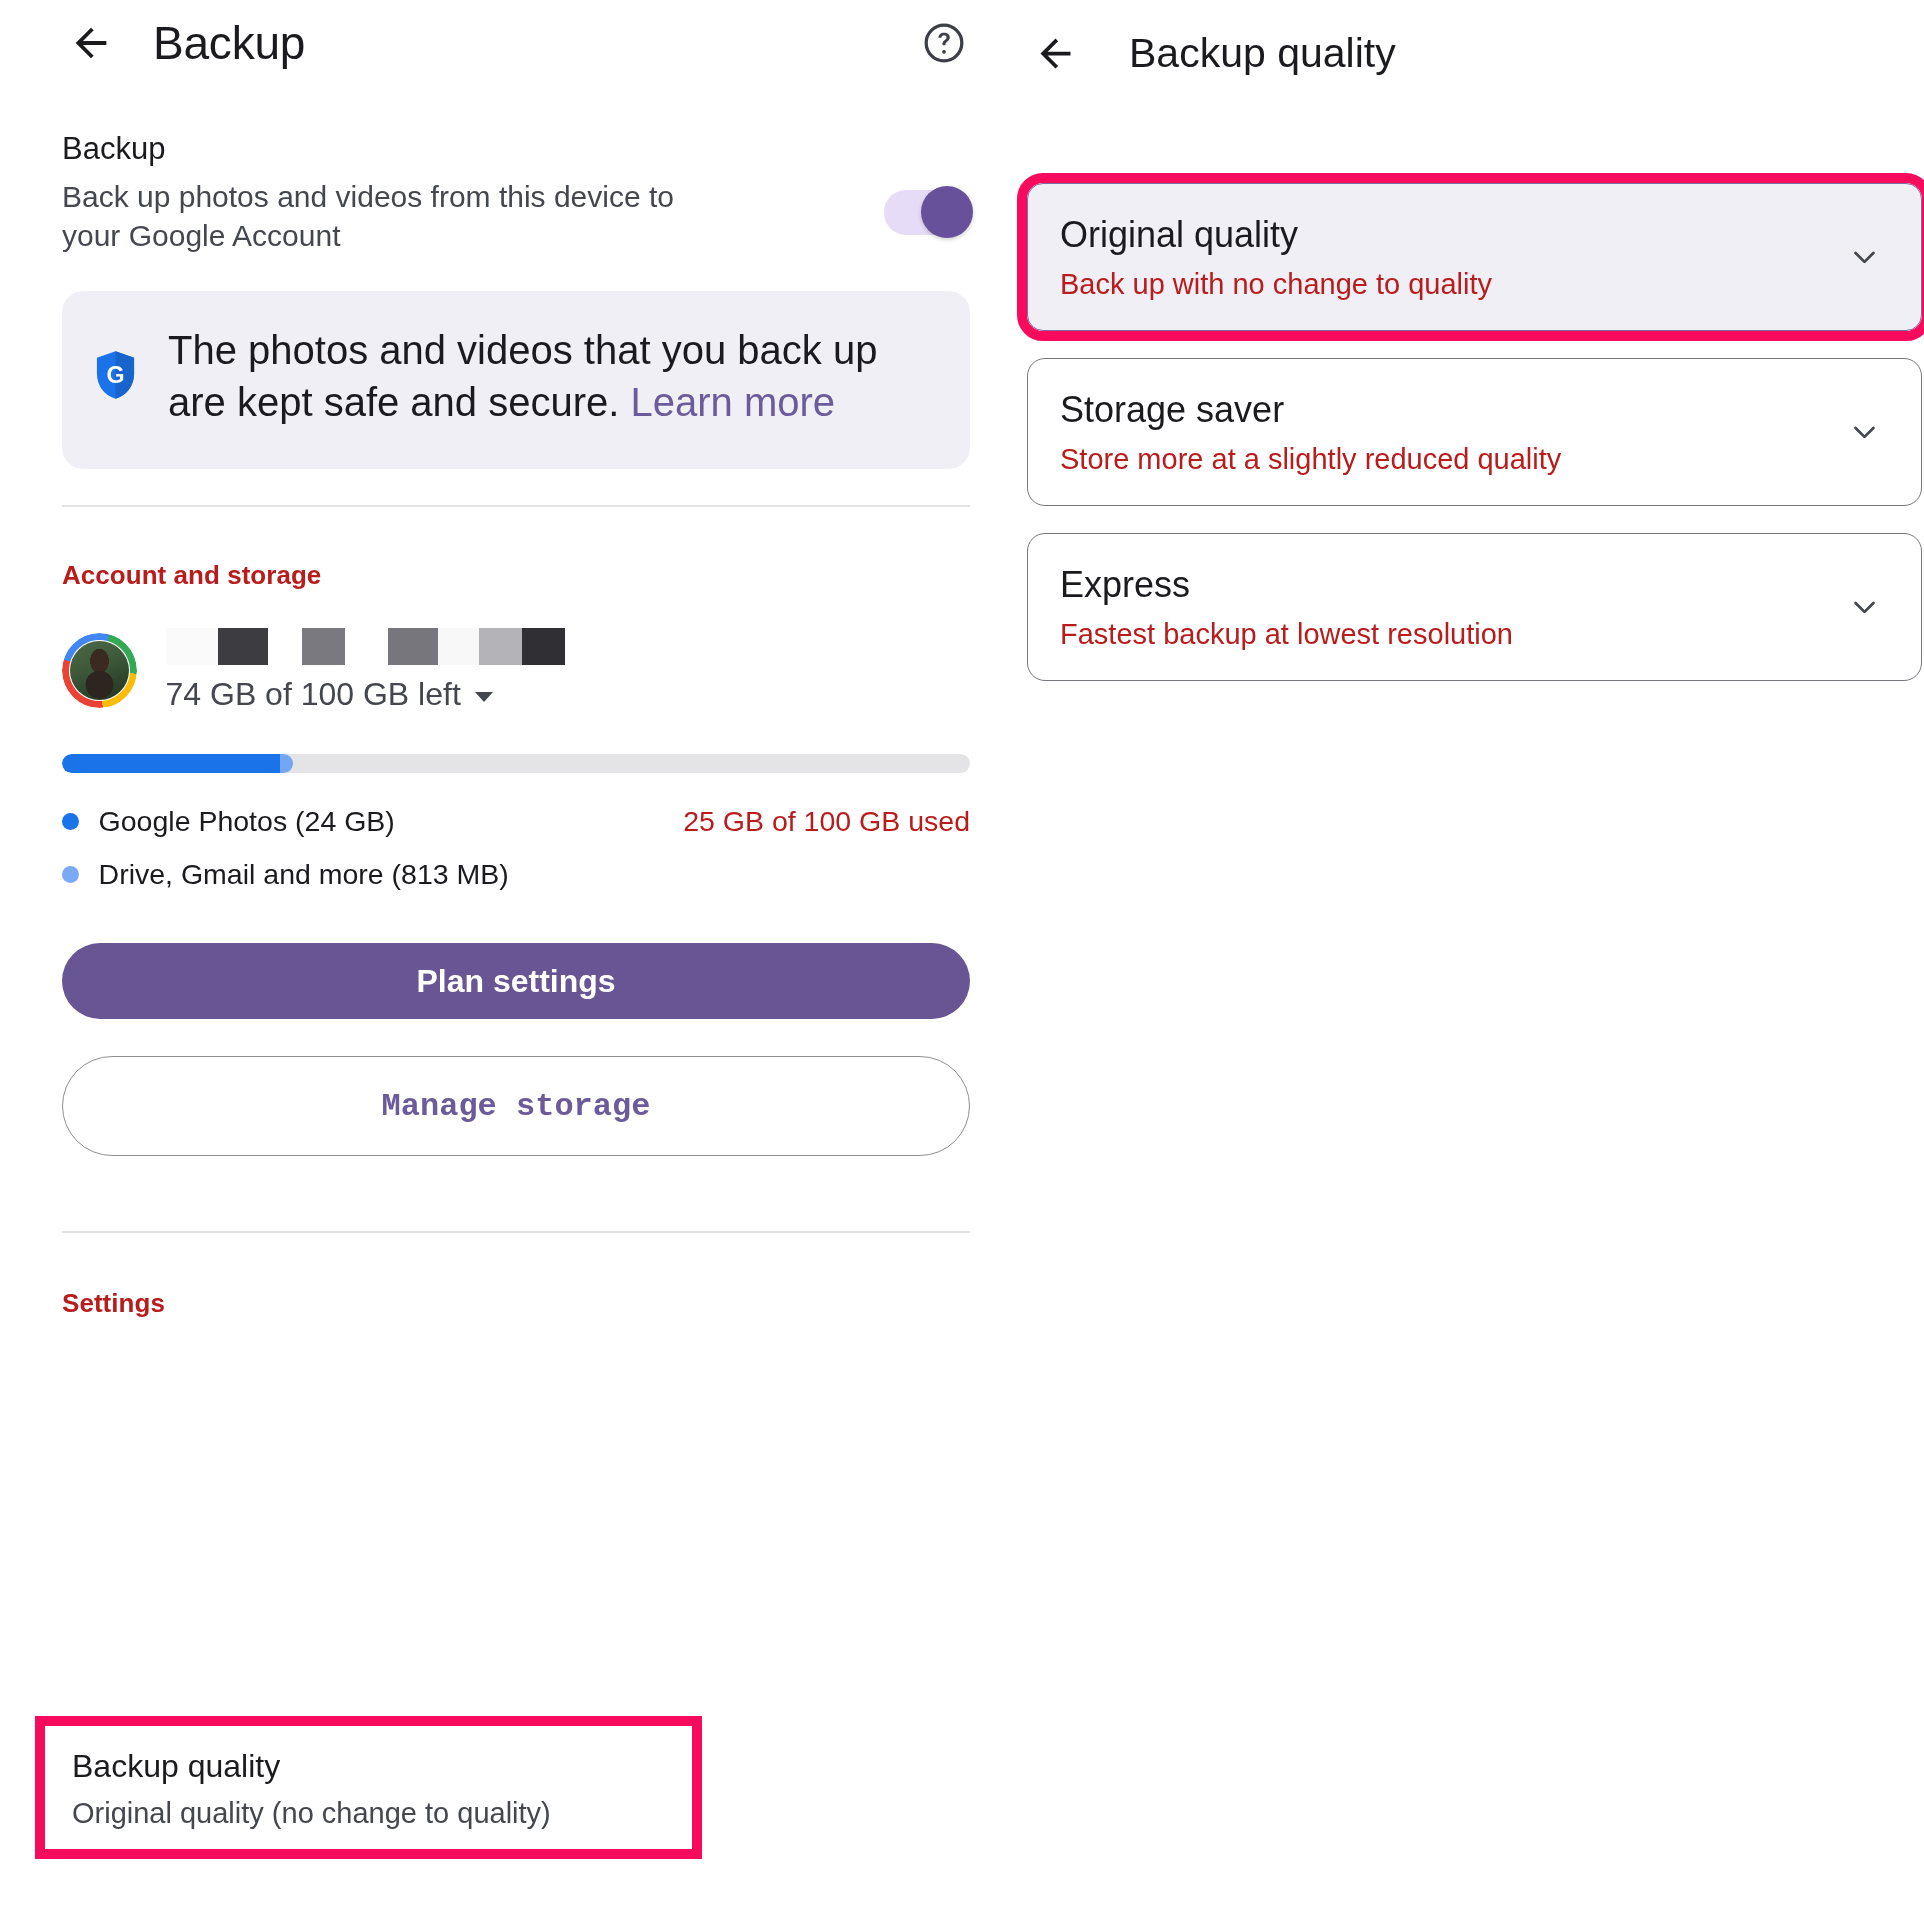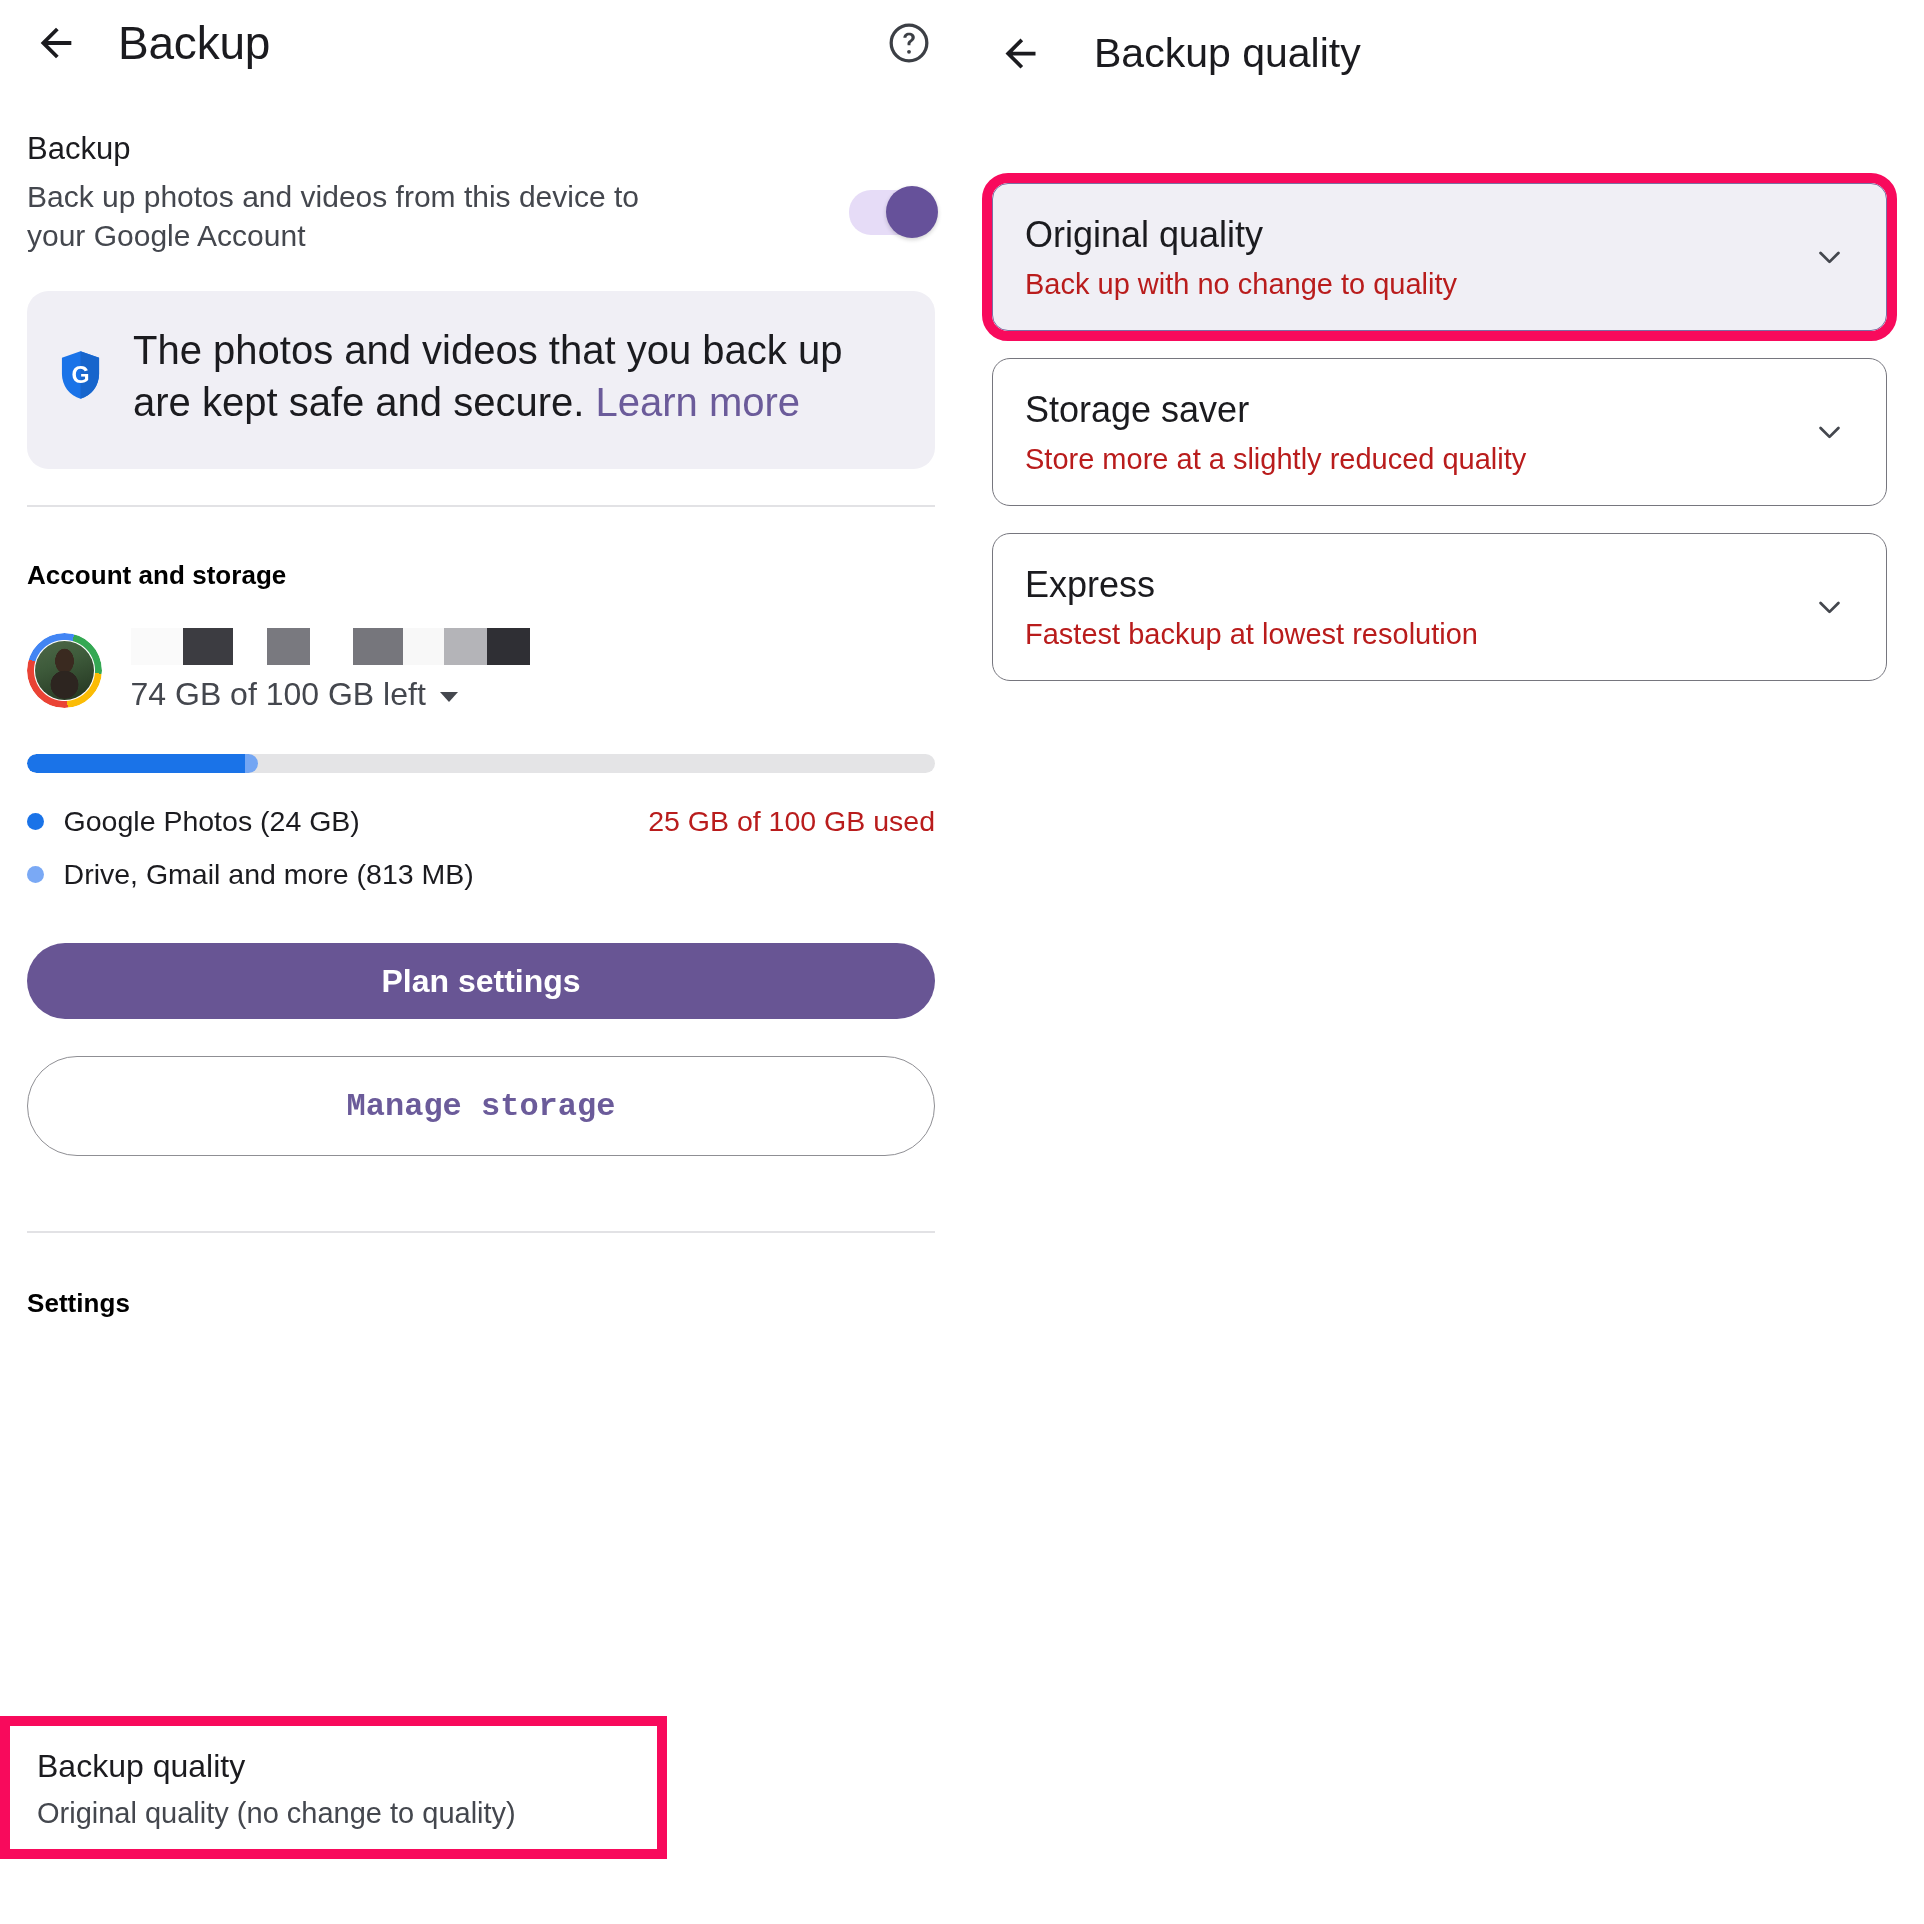--- a/index.html
+++ b/index.html
@@ -19,20 +19,21 @@
     overflow: hidden;
   }
 
   
   .panel-left {
     position: relative;
     width: 962px;
     height: 1925px;
     background: #ffffff;
     flex: 0 0 962px;
+    margin-left: 35px;
   }
 
   .appbar {
     display: flex;
     align-items: center;
     height: 85px;
     padding: 0 25px 0 27px;
   }
   .icon-btn {
     width: 57px;
@@ -128,21 +129,21 @@
 
   .divider {
     height: 1.8px;
     background: #e2e2e5;
     margin: 36px 27px 0 27px;
   }
 
   .section-head {
     font-size: 26px;
     font-weight: 700;
-    color: #000000;
+    color: #b91c1c;
     padding: 53px 27px 0 27px;
     letter-spacing: 0.04px;
   }
 
   
   .account-row {
     display: flex;
     align-items: center;
     padding: 37px 27px 0 27px;
   }

